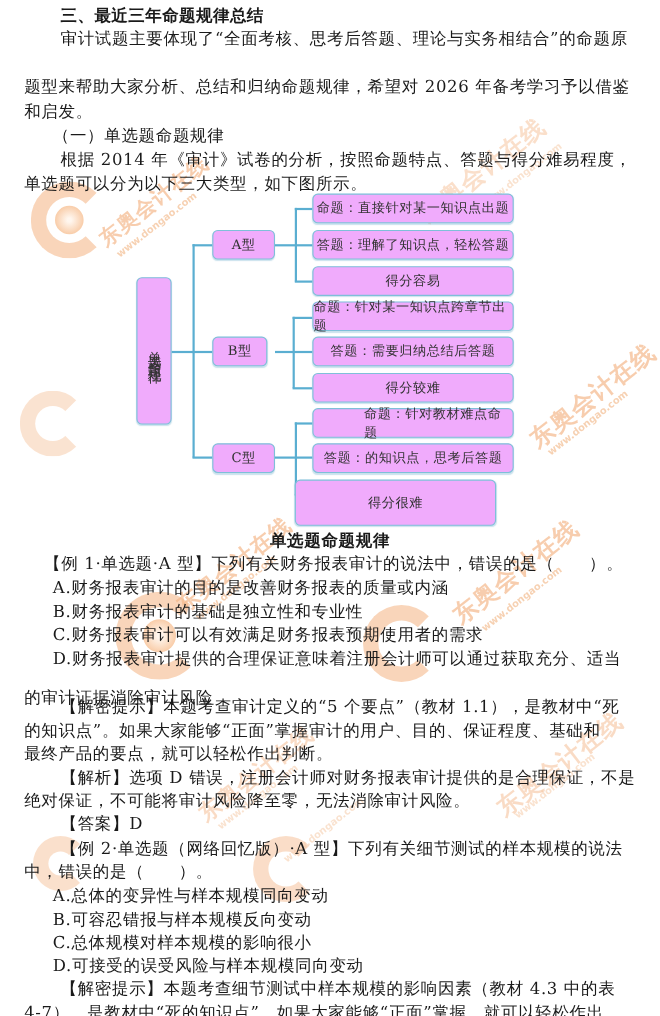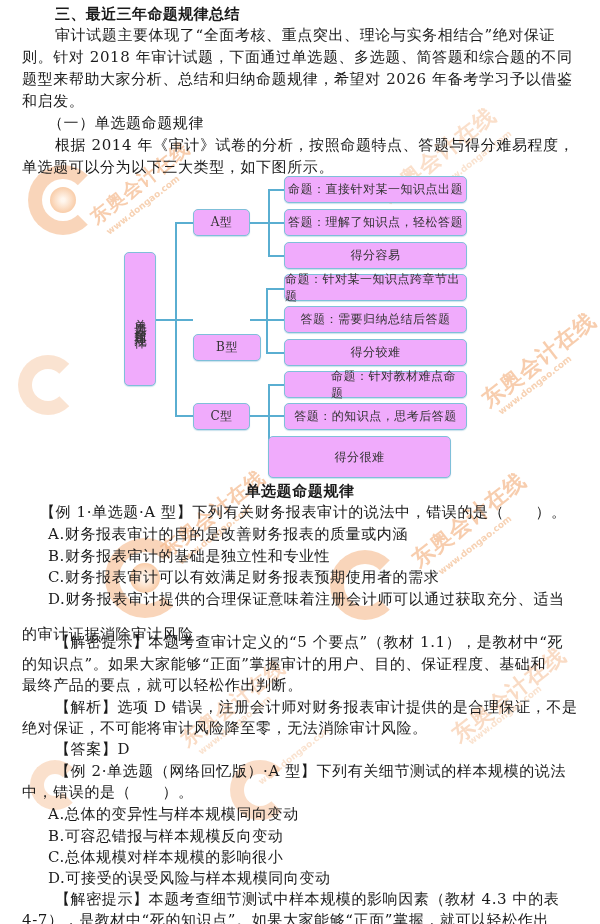--- a/index.html
+++ b/index.html
@@ -91,22 +91,21 @@
     <div class="wm-url" style="left:460px;top:70px;opacity:0.5;">www.dongao.com</div>
   </div>
 
   <div class="wm" style="left:0;top:740px;width:600px;height:100px;">
     <div class="wm-ring" style="left:30px;top:20px;width:50px;height:50px;border-right-color:transparent;opacity:0.55;"></div>
     <div class="wm-ring" style="left:230px;top:20px;width:60px;height:60px;border-right-color:transparent;opacity:0.6;"></div>
     <div class="wm-url" style="left:250px;top:10px;opacity:0.5;">www.dongao.com</div>
   </div>
 
   <div class="line bold" style="left:55px;top:4px;">三、最近三年命题规律总结</div>
-  <div class="line ind" style="top:25px;">审计试题主要体现了“全面考核、重点突出、理论与实务相结合”绝对保证</div>
-  <div class="line" style="top:47px;">则。针对 2018 年审计试题，下面通过单选题、多选题、简答题和综合题的不同</div>
+  <div class="line ind" style="top:25px;">审计试题主要体现了“全面考核、思考后答题、理论与实务相结合”的命题原</div>
   <div class="line" style="top:69px;">题型来帮助大家分析、总结和归纳命题规律，希望对 2026 年备考学习予以借鉴</div>
   <div class="line" style="top:91px;">和启发。</div>
   <div class="line" style="left:48px;top:113px;">（一）单选题命题规律</div>
   <div class="line ind" style="top:135px;">根据 2014 年《审计》试卷的分析，按照命题特点、答题与得分难易程度，</div>
   <div class="line" style="top:157px;">单选题可以分为以下三大类型，如下图所示。</div>
 
   <div class="diagram">
 
     <div class="hline" style="left:156px;top:319px;width:20px;"></div>
     <div class="vline" style="left:175px;top:222px;height:194px;"></div>
@@ -125,21 +124,21 @@
     <div class="hline" style="left:266px;top:352px;width:18px;"></div>
 
     <div class="hline" style="left:250px;top:415px;width:34px;"></div>
     <div class="vline" style="left:268px;top:384px;height:66px;"></div>
     <div class="hline" style="left:268px;top:384px;width:16px;"></div>
     <div class="hline" style="left:268px;top:449px;width:16px;"></div>
 
     <div class="box root-box" style="left:124px;top:252px;width:32px;height:134px;">单选题命题规律</div>
 
     <div class="box" style="left:193px;top:209px;width:57px;height:27px;">A型</div>
-    <div class="box" style="left:193px;top:306px;width:68px;height:27px;margin-top:28px;">B型</div>
+    <div class="box" style="left:193px;top:306px;width:50px;height:27px;">B型</div>
     <div class="box" style="left:193px;top:403px;width:57px;height:27px;">C型</div>
 
     <div class="box" style="left:284px;top:176px;width:183px;height:27px;">命题：直接针对某一知识点出题</div>
     <div class="box" style="left:284px;top:209px;width:183px;height:27px;">答题：理解了知识点，轻松答题</div>
     <div class="box" style="left:284px;top:242px;width:183px;height:27px;">得分容易</div>
 
     <div class="box" style="left:284px;top:274px;width:183px;height:27px;">命题：针对某一知识点跨章节出题</div>
     <div class="box" style="left:284px;top:306px;width:183px;height:27px;">答题：需要归纳总结后答题</div>
     <div class="box" style="left:284px;top:339px;width:183px;height:27px;">得分较难</div>
 

